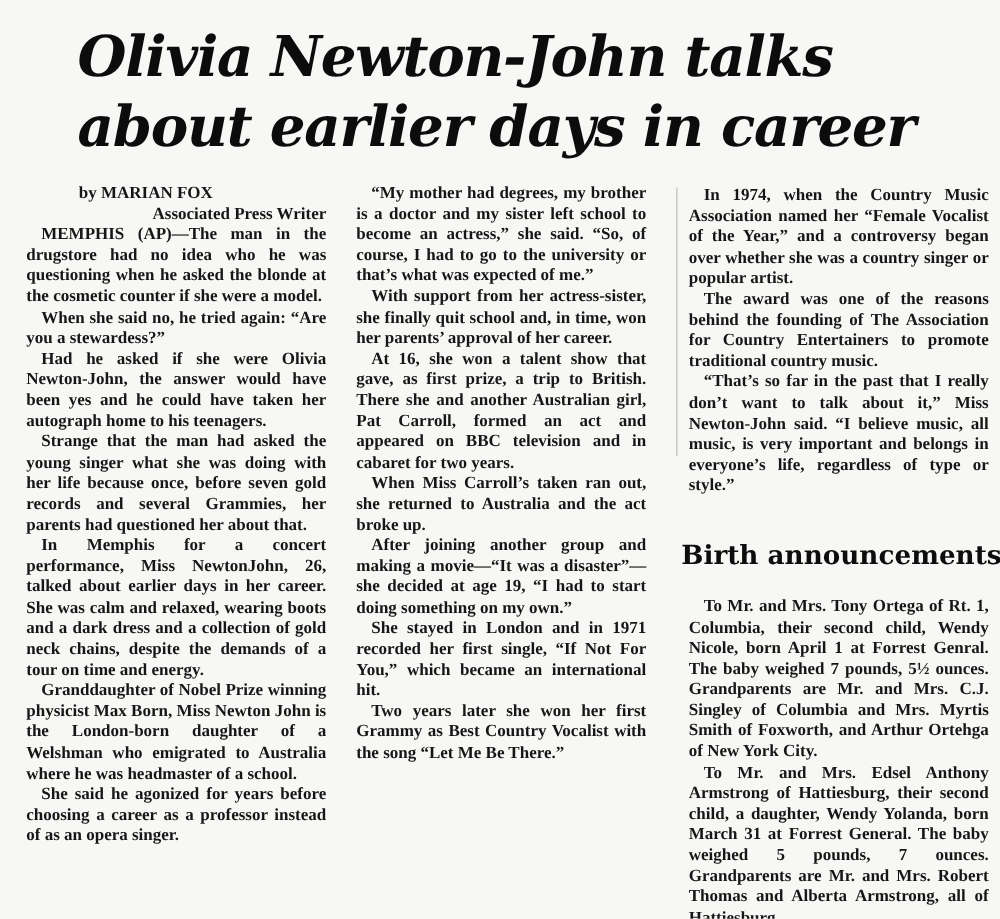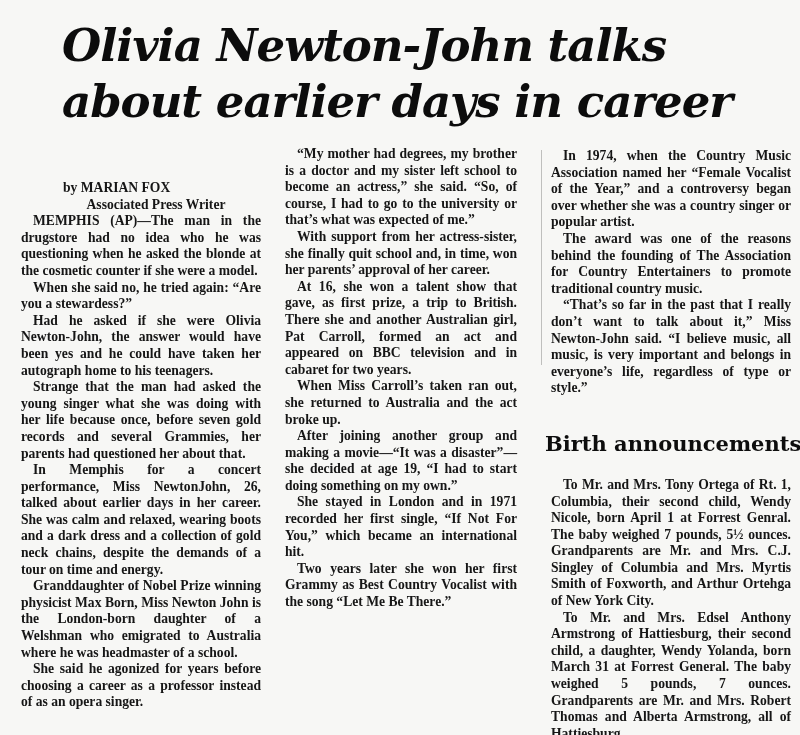--- a/index.html
+++ b/index.html
@@ -9,26 +9,26 @@
     font-family:"DejaVu Serif","Liberation Serif",serif;
     font-style:italic; font-weight:bold; font-size:45px; line-height:56px;
     letter-spacing:-1px; margin:12px; color:#0c0c0c;
   }
   .col {
     position:absolute; top:146px;
     font-family:"Liberation Serif","DejaVu Serif",serif;
     font-size:13.6px; line-height:16.6px; font-weight:bold;
     text-align:justify; color:#161616;
   }
-  .c1 { left:21px; width:240px;margin-top:34px; }
+  .c1 { left:21px; width:240px; }
   .c2 { left:285px; width:232px; }
   .c3 { left:551px; width:240px; top:148px; }
   .col p { margin:0; text-indent:12px; }
   .byline { text-align:left; padding-left:30px; }
-  .byline2 { text-align:center; padding-left:18px;font-family:Liberation Serif, serif; }
+  .byline2 { text-align:right; padding-left:18px;font-family:Liberation Serif, serif; }
   .section-head {
     font-family:"DejaVu Serif","Liberation Serif",serif; font-weight:bold;
     font-size:21px; line-height:26px; margin:34px 0 20px -6px; text-indent:0;
     letter-spacing:0px; color:#0d0d0d; white-space:nowrap;
   }
   .rule { position:absolute; left:541px; top:150px; width:1px; height:215px; background:#555; opacity:.35; }
 </style>
 </head>
 <body>
 

